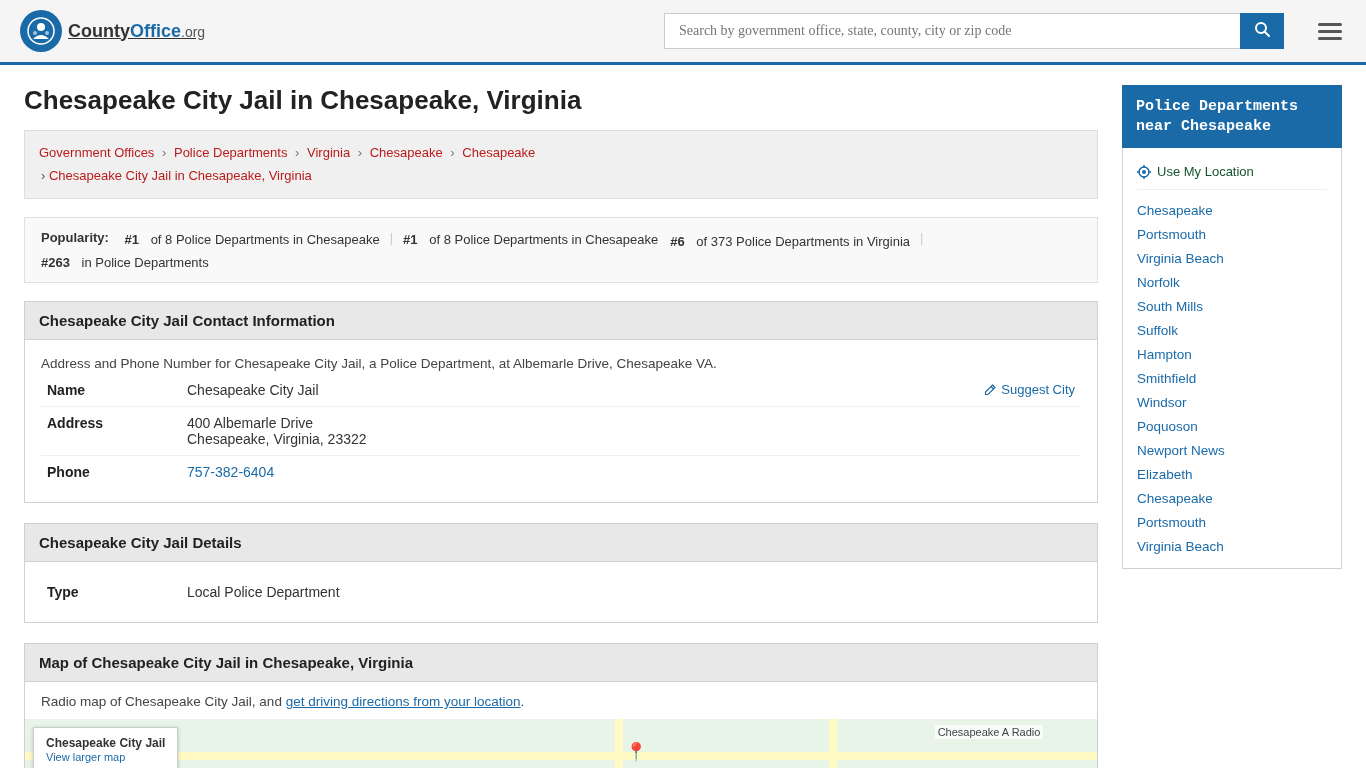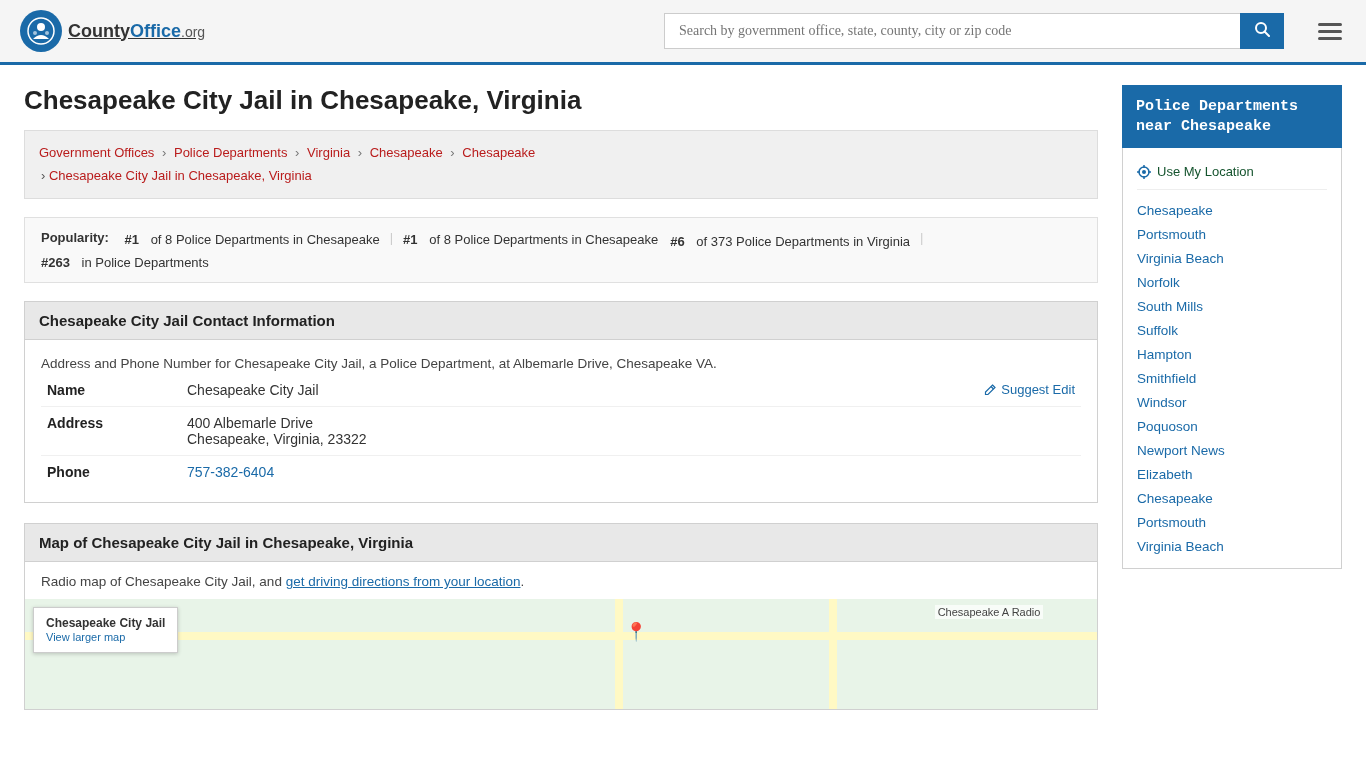--- a/index.html
+++ b/index.html
@@ -386,21 +386,21 @@
           <tbody>
               <tr>
             <td class="label-col">Name</td>
             <td class="value-col">
               <span>Chesapeake City Jail</span>
               <a href="#" class="suggest-edit">
                 <svg width="14" height="14" viewBox="0 0 14 14" fill="none">
                   <path d="M9.5 2L12 4.5L5 11.5H2.5V9L9.5 2Z" stroke="#1a6aa8" stroke-width="1.2" fill="none"></path>
                   <line x1="8" y1="3.5" x2="10.5" y2="6" stroke="#1a6aa8" stroke-width="1.2"></line>
                 </svg>
-                <span>Suggest Edit</span>
+                <span>Suggest City</span>
               </a>
             </td>
           </tr>
           <tr>
             <td class="label-col">Address</td>
             <td class="value-col">
               <div>400 Albemarle Drive</div>
               <div>Chesapeake, Virginia, 23322</div>
             </td>
           </tr>
@@ -408,20 +408,33 @@
             <td class="label-col">Phone</td>
             <td class="value-col">
               <a href="#">757-382-6404</a>
             </td>
           </tr>
         </tbody>
           </table>
       </div>
     </div>
 
+    <div>
+      <div class="section-header">Chesapeake City Jail Details</div>
+      <div class="section-body">
+        <table class="info-table">
+          <tbody>
+              <tr>
+            <td class="label-col">Type</td>
+            <td class="value-col">Local Police Department</td>
+          </tr>
+        </tbody>
+          </table>
+      </div>
+    </div>
 
     <div>
       <div class="section-header">Map of Chesapeake City Jail in Chesapeake, Virginia</div>
       <div class="map-section-body">
         <div class="map-desc">
           <span>Radio map of Chesapeake City Jail, and </span><a href="#">get driving directions from your location</a><span>.</span>
         </div>
         <div class="map-container">
 
           <div class="map-bg">

